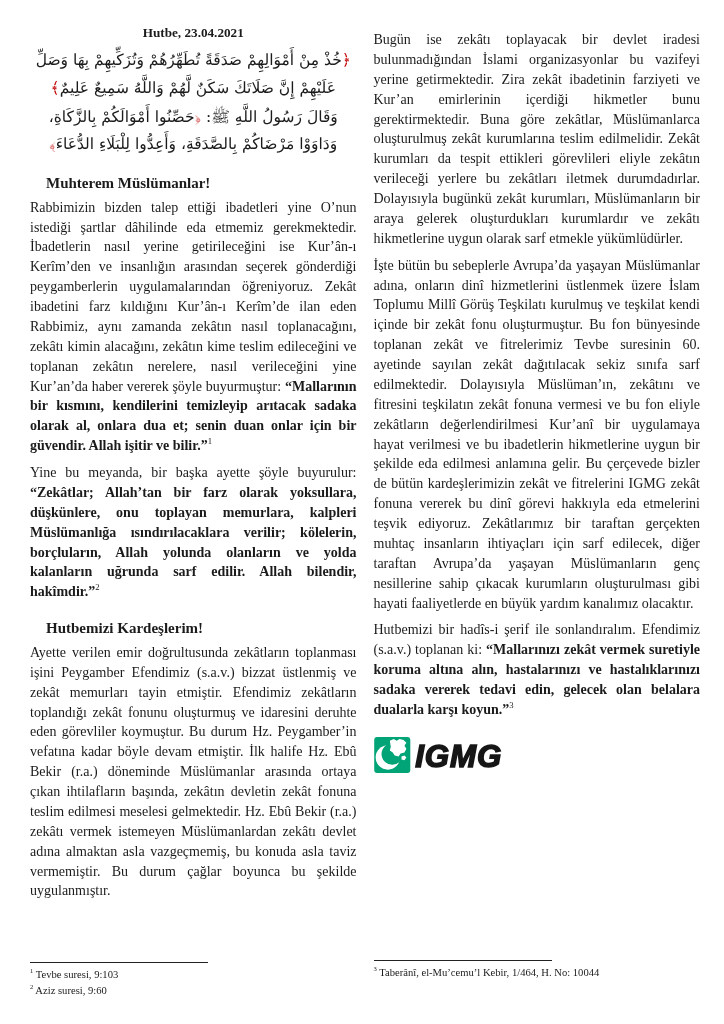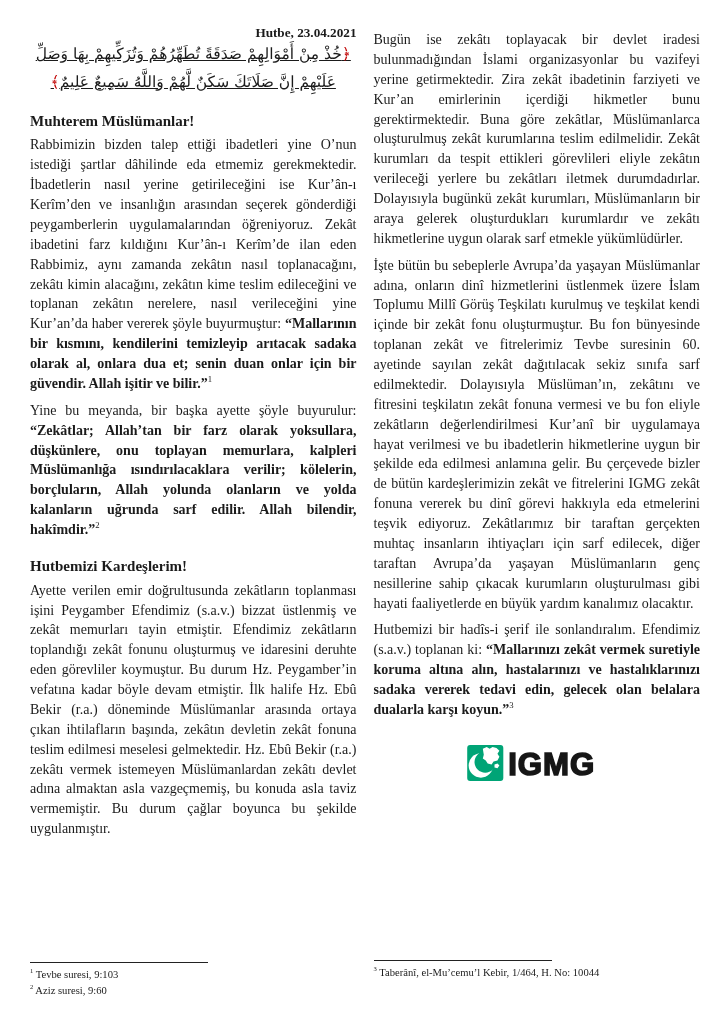--- a/index.html
+++ b/index.html
@@ -26,35 +26,34 @@
     min-width: 0;
     display: flex;
     flex-direction: column;
   }
   .col-right { padding-top: 6px; }
 
   .hdr-date, .hdr-title {
     font-weight: 700;
     font-size: 13.2px;
     line-height: 1.32;
-    text-align: right;
+    text-align: center;
   }
   .arabic {
     direction: rtl;
     text-align: center;
     font-size: 15.5px;
     line-height: 1.75;
-    margin: 0 0 6px 0;
+    margin: 6px 0 6px 0;
     font-family: "DejaVu Serif", "Liberation Serif", serif;
-    text-decoration: underline;
   }
   h3.sec {
     font-size: 15px;
     font-weight: 700;
-    margin: 10px 0 5px 0;
+    margin: 10px 0 5px 16px;
     line-height: 1.25;
   }
   p.body {
     font-size: 14px;
     line-height: 1.42;
     text-align: justify;
     margin: 0 0 7px 0;
   }
   .b { font-weight: 700; }
   .red { color: #c00000; }
@@ -67,35 +66,37 @@
     border-top: 1.2px solid #222;
     margin: 0 0 4px 0;
   }
   .fn {
     font-size: 10.6px;
     line-height: 1.45;
   }
 
   .logo-row {
     display: flex;
-    justify-content: center;
-    margin-top: 16px;
+    justify-content: flex-start;
+    margin-top: 8px;
     padding-right: 2px;
+    font-style: italic;
   }
   .logo-svg { display: block; }
 </style>
 </head>
 <body>
 
 <div class="page">
 
   <div class="col col-left">
     <div class="hdr-date">Hutbe, 23.04.2021</div>
 
     <div class="arabic" dir="rtl"><span class="red">﴿</span><span>خُذْ مِنْ أَمْوَالِهِمْ صَدَقَةً تُطَهِّرُهُمْ وَتُزَكِّيهِمْ بِهَا وَصَلِّ عَلَيْهِمْ إِنَّ صَلَاتَكَ سَكَنٌ لَّهُمْ وَاللَّهُ سَمِيعٌ عَلِيمٌ</span><span class="red">﴾</span></div>
+    <div class="arabic" dir="rtl" style="margin-top:-4px;"><span>وَقَالَ رَسُولُ اللَّهِ ﷺ: </span><span class="red">﴿</span><span>حَصِّنُوا أَمْوَالَكُمْ بِالزَّكَاةِ، وَدَاوَوْا مَرْضَاكُمْ بِالصَّدَقَةِ، وَأَعِدُّوا لِلْبَلَاءِ الدُّعَاءَ</span><span class="red">﴾</span></div>
 
     <h3 class="sec">Muhterem Müslümanlar!</h3>
     <p class="body"><span>Rabbimizin bizden talep ettiği ibadetleri yine O’nun istediği şartlar dâhilinde eda etmemiz gerekmektedir. İbadetlerin nasıl yerine getirileceğini ise Kur’ân-ı Kerîm’den ve insanlığın arasından seçerek gönderdiği peygamberlerin uygulamalarından öğreniyoruz. Zekât ibadetini farz kıldığını Kur’ân-ı Kerîm’de ilan eden Rabbimiz, aynı zamanda zekâtın nasıl toplanacağını, zekâtı kimin alacağını, zekâtın kime teslim edileceğini ve toplanan zekâtın nerelere, nasıl verileceğini yine Kur’an’da haber vererek şöyle buyurmuştur: </span><span class="b">“Mallarının bir kısmını, kendilerini temizleyip arıtacak sadaka olarak al, onlara dua et; senin duan onlar için bir güvendir. Allah işitir ve bilir.”</span><sup>1</sup></p>
     <p class="body"><span>Yine bu meyanda, bir başka ayette şöyle buyurulur: </span><span class="b">“Zekâtlar; Allah’tan bir farz olarak yoksullara, düşkünlere, onu toplayan memurlara, kalpleri Müslümanlığa ısındırılacaklara verilir; kölelerin, borçluların, Allah yolunda olanların ve yolda kalanların uğrunda sarf edilir. Allah bilendir, hakîmdir.”</span><sup>2</sup></p>
 
     <h3 class="sec">Hutbemizi Kardeşlerim!</h3>
     <p class="body"><span>Ayette verilen emir doğrultusunda zekâtların toplanması işini Peygamber Efendimiz (s.a.v.) bizzat üstlenmiş ve zekât memurları tayin etmiştir. Efendimiz zekâtların toplandığı zekât fonunu oluşturmuş ve idaresini deruhte eden görevliler koymuştur. Bu durum Hz. Peygamber’in vefatına kadar böyle devam etmiştir. İlk halife Hz. Ebû Bekir (r.a.) döneminde Müslümanlar arasında ortaya çıkan ihtilafların başında, zekâtın devletin zekât fonuna teslim edilmesi meselesi gelmektedir. Hz. Ebû Bekir (r.a.) zekâtı vermek istemeyen Müslümanlardan zekâtı devlet adına almaktan asla vazgeçmemiş, bu konuda asla taviz vermemiştir. Bu durum çağlar boyunca bu şekilde uygulanmıştır.</span></p>
 
     <div class="footnotes">
       <div class="fn-rule"></div>

